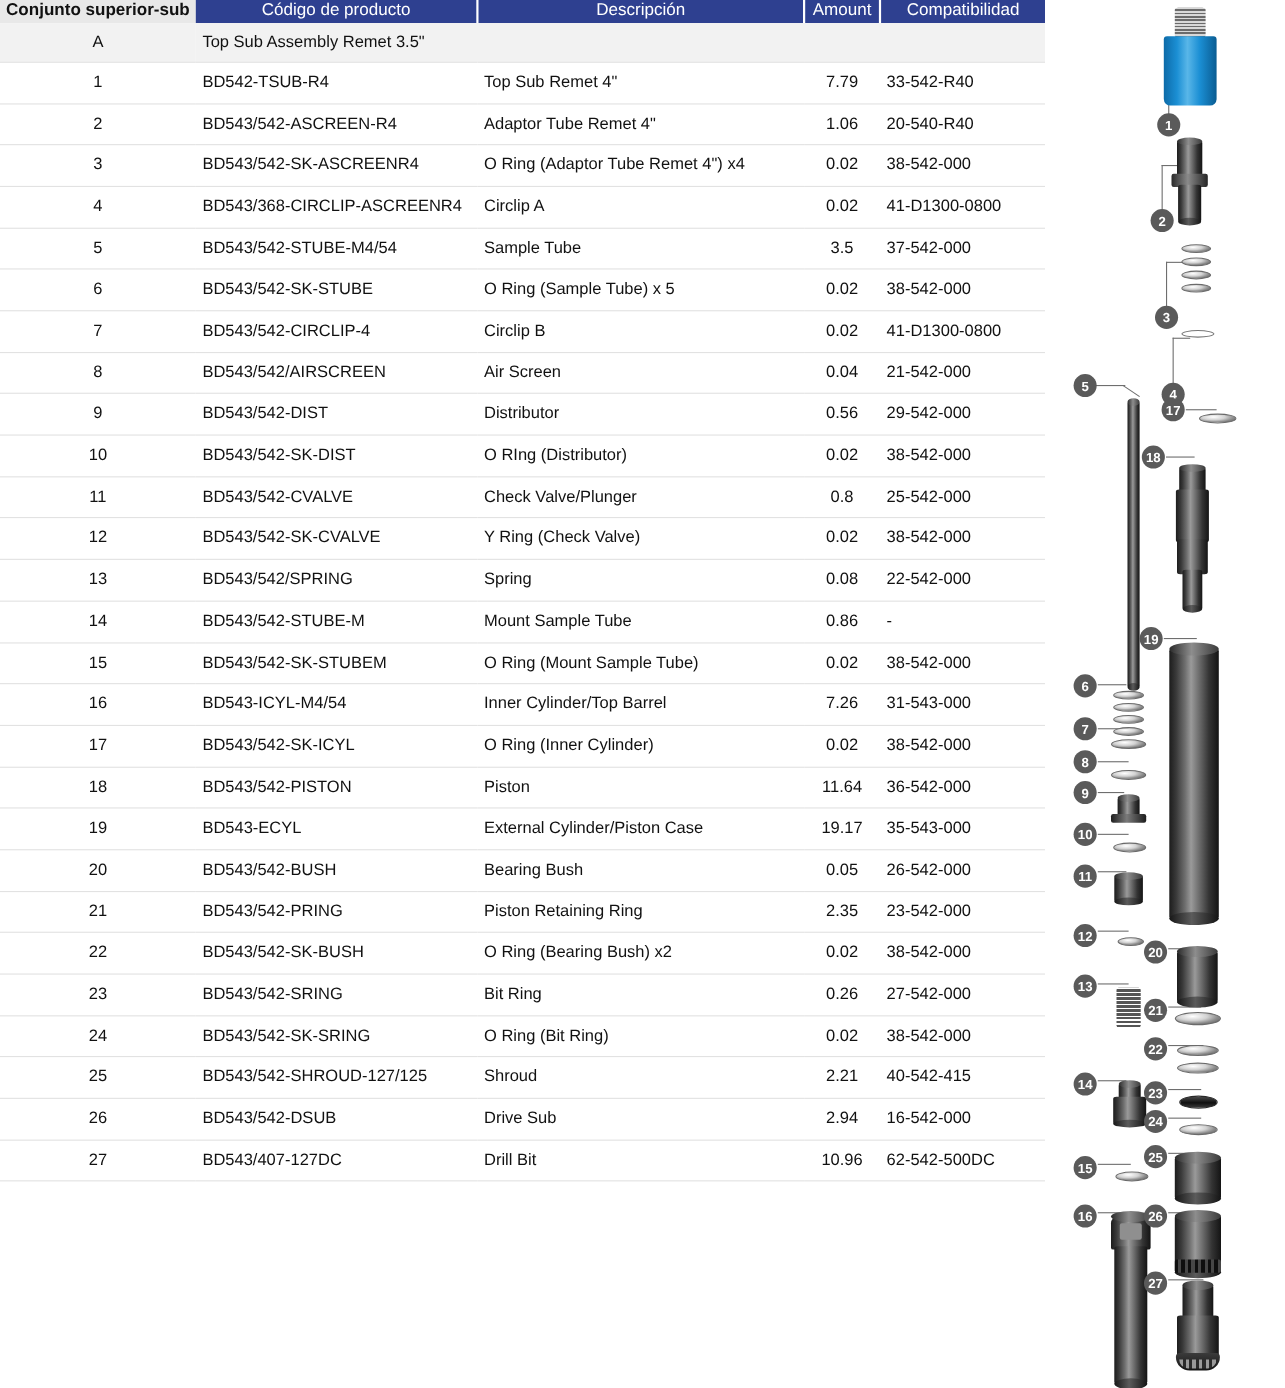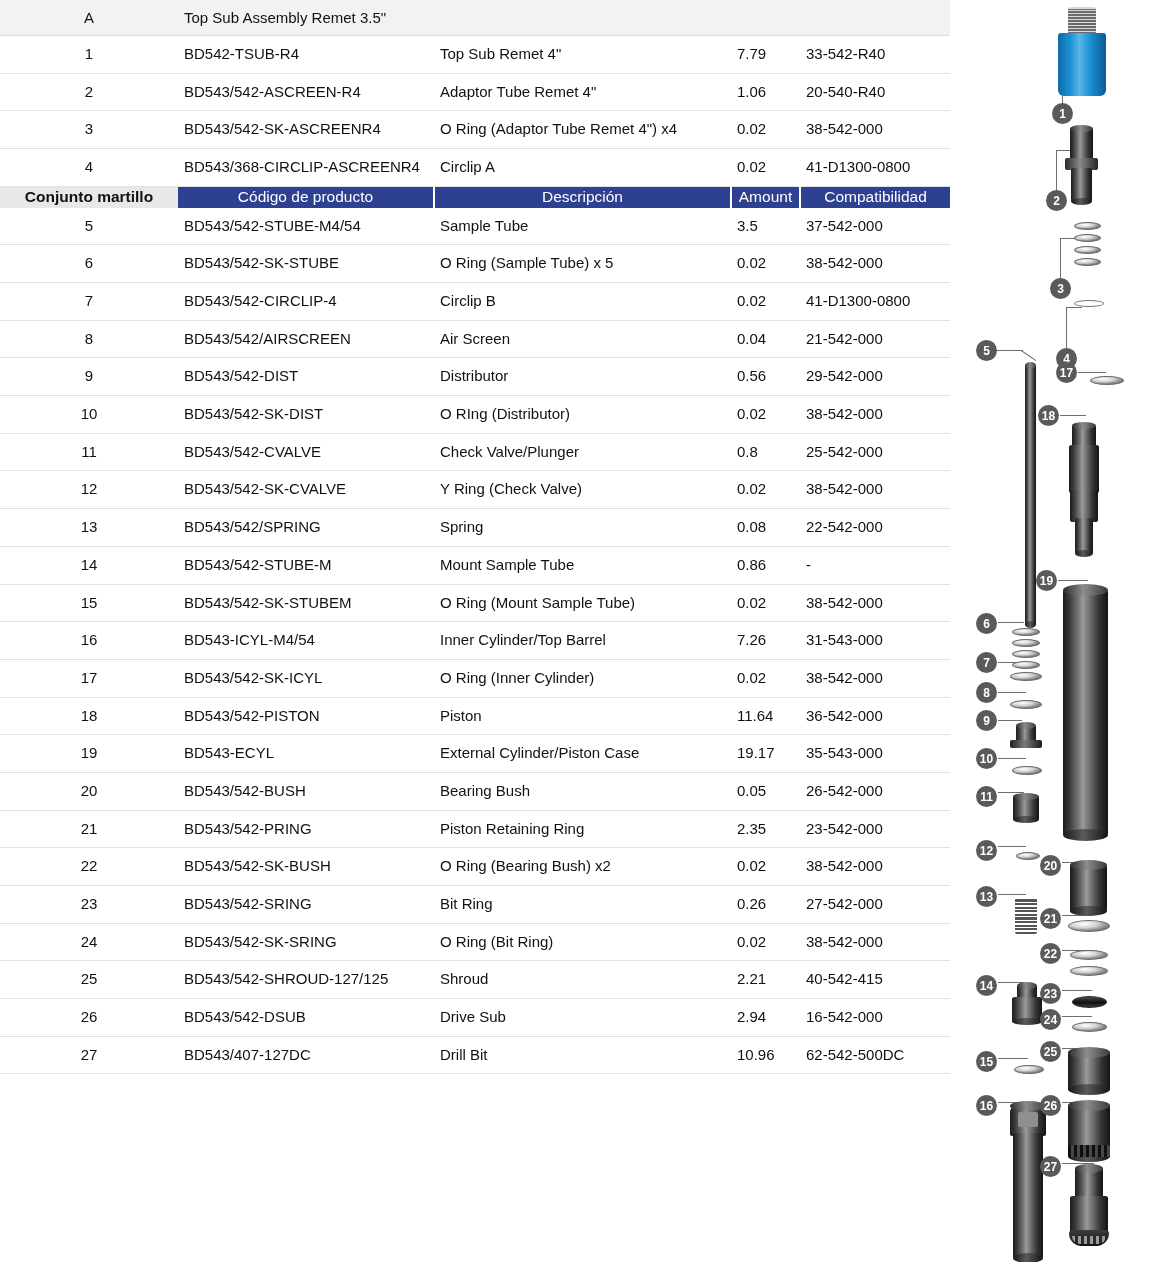--- a/index.html
+++ b/index.html
@@ -66,21 +66,21 @@
     color: #111;
     background: #ffffff;
     border-bottom: 1px solid #e2e2e2;
     padding: 8px 6px;
     vertical-align: middle;
     line-height: 1.38;
   }
   td.cell-num  { text-align: center; }
   td.cell-code { text-align: left; padding-left: 12px; }
   td.cell-desc { text-align: left; padding-left: 10px; }
-  td.cell-amt  { text-align: left; padding-right: 10px; }
+  td.cell-amt  { text-align: center; padding-right: 10px; }
   td.cell-comp { }
 
   
   #diagram {
     position: absolute; left: 950px; top: 0;
     width: 218px; height: 1262px;
     background: #ffffff;
   }
   .callout {
     position: absolute;
@@ -163,20 +163,27 @@
     <table class="parts">
       <colgroup>
         <col class="c-num">
           <col class="c-code">
           <col class="c-desc">
           <col class="c-amt">
           <col class="c-comp">
       </colgroup>
       <tbody>
 
+        <tr class="hdr">
+          <td class="hdr-gray">Conjunto superior-sub</td>
+          <td class="hdr-blue first">Código de producto</td>
+          <td class="hdr-blue">Descripción</td>
+          <td class="hdr-blue">Amount</td>
+          <td class="hdr-blue">Compatibilidad</td>
+        </tr>
 
         <tr class="assembly">
           <td class="asm-num">A</td>
           <td class="asm-label" colspan="4">Top Sub Assembly Remet 3.5"</td>
         </tr>
 
         <tr class="row">
           <td class="cell-num">1</td>
           <td class="cell-code">BD542-TSUB-R4</td>
           <td class="cell-desc">Top Sub Remet 4"</td>
@@ -198,27 +205,20 @@
           <td class="cell-comp">38-542-000</td>
         </tr>
         <tr class="row">
           <td class="cell-num">4</td>
           <td class="cell-code">BD543/368-CIRCLIP-ASCREENR4</td>
           <td class="cell-desc">Circlip A</td>
           <td class="cell-amt">0.02</td>
           <td class="cell-comp">41-D1300-0800</td>
         </tr>
 
-        <tr class="hdr">
-          <td class="hdr-gray">Conjunto martillo</td>
-          <td class="hdr-blue first">Código de producto</td>
-          <td class="hdr-blue">Descripción</td>
-          <td class="hdr-blue">Amount</td>
-          <td class="hdr-blue">Compatibilidad</td>
-        </tr>
 
         <tr class="row">
             <td class="cell-num">5</td>
             <td class="cell-code">BD543/542-STUBE-M4/54</td>
             <td class="cell-desc">Sample Tube</td>
             <td class="cell-amt">3.5</td>
             <td class="cell-comp">37-542-000</td>
           </tr>
         <tr class="row">
             <td class="cell-num">6</td>

